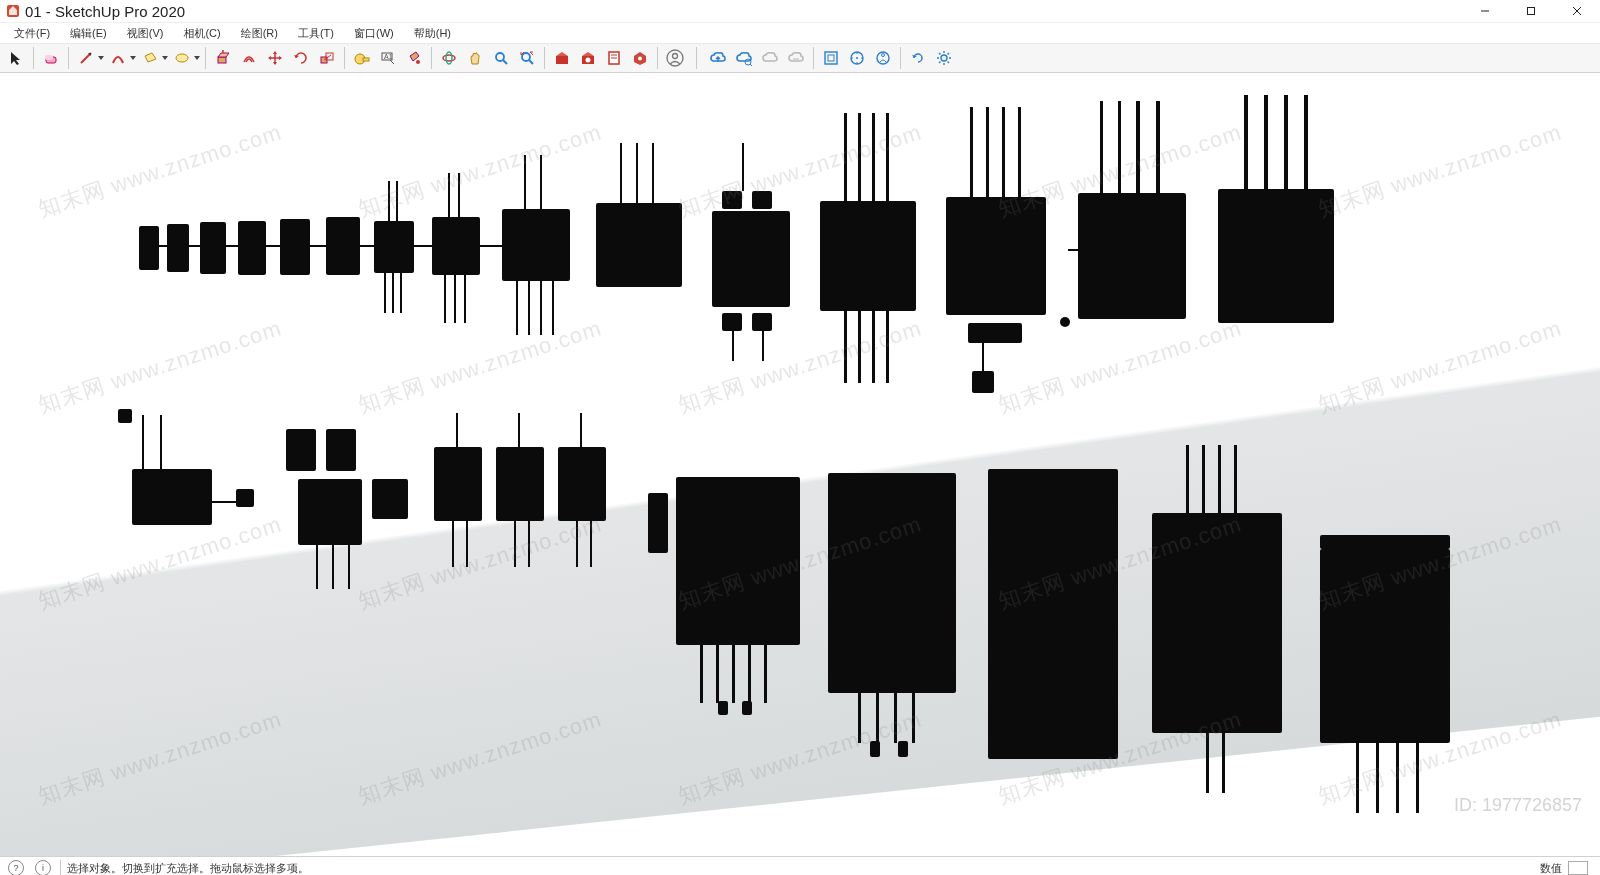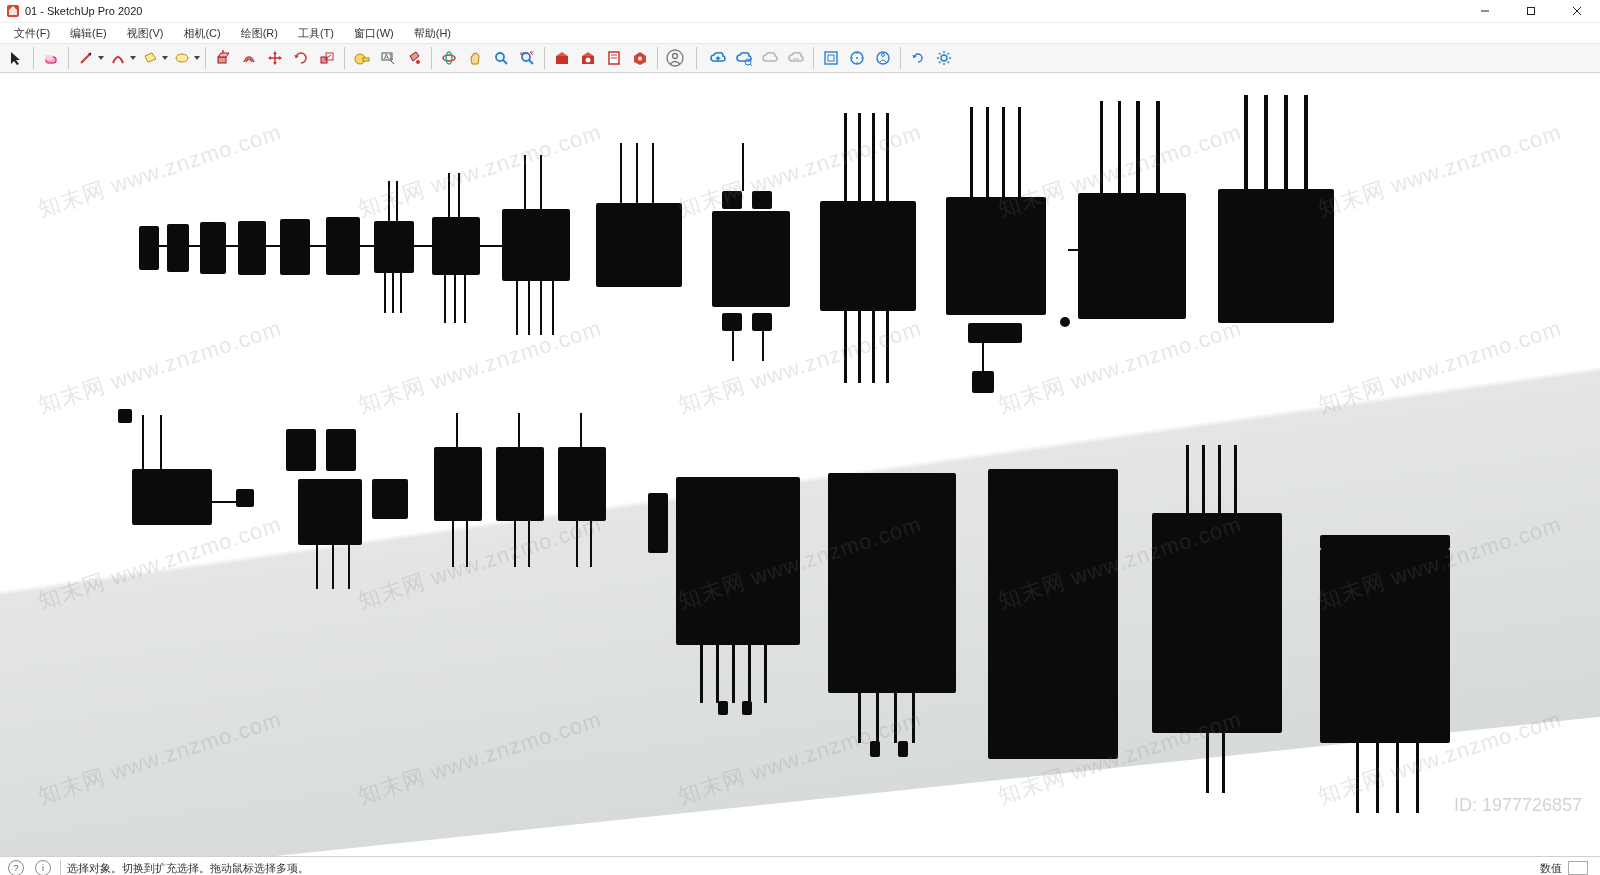--- a/index.html
+++ b/index.html
@@ -6,21 +6,21 @@
     --border:#d0d0d0;
     --tb-bg:#f6f6f6;
     --menu-txt:#333;
     --divider:#c8c8c8;
     --accent:#0078d7;
   }
   html,body{margin:0;padding:0;width:1600px;height:875px;font-family:"Microsoft YaHei","Segoe UI",Arial,sans-serif;background:#fff;overflow:hidden;color:#222;}
   
   .titlebar{height:22px;display:flex;align-items:center;background:#fff;border-bottom:1px solid #eee;position:relative;}
   .titlebar .app-ico{width:14px;height:14px;margin:0 5px 0 6px;}
-  .titlebar .title-text{font-size:11px;color:#222;}
+  .titlebar .title-text{font-size:15px;color:#222;}
   .winbtns{position:absolute;right:0;top:0;display:flex;}
   .winbtn{width:46px;height:22px;display:flex;align-items:center;justify-content:center;}
   .winbtn svg{stroke:#222;stroke-width:1;fill:none;}
   
   .menubar{height:20px;display:flex;align-items:center;padding:0 4px;background:#fff;border-bottom:1px solid #e8e8e8;font-size:11px;color:var(--menu-txt);}
   .menubar .mi{padding:2px 10px 2px 10px;cursor:default;}
   
   .toolbar{height:28px;display:flex;align-items:center;padding:0 3px;background:var(--tb-bg);border-bottom:1px solid var(--border);gap:0;}
   .tb-btn{width:24px;height:24px;display:flex;align-items:center;justify-content:center;border-radius:2px;margin:0 1px;}
   .tb-btn svg{overflow:visible;}

